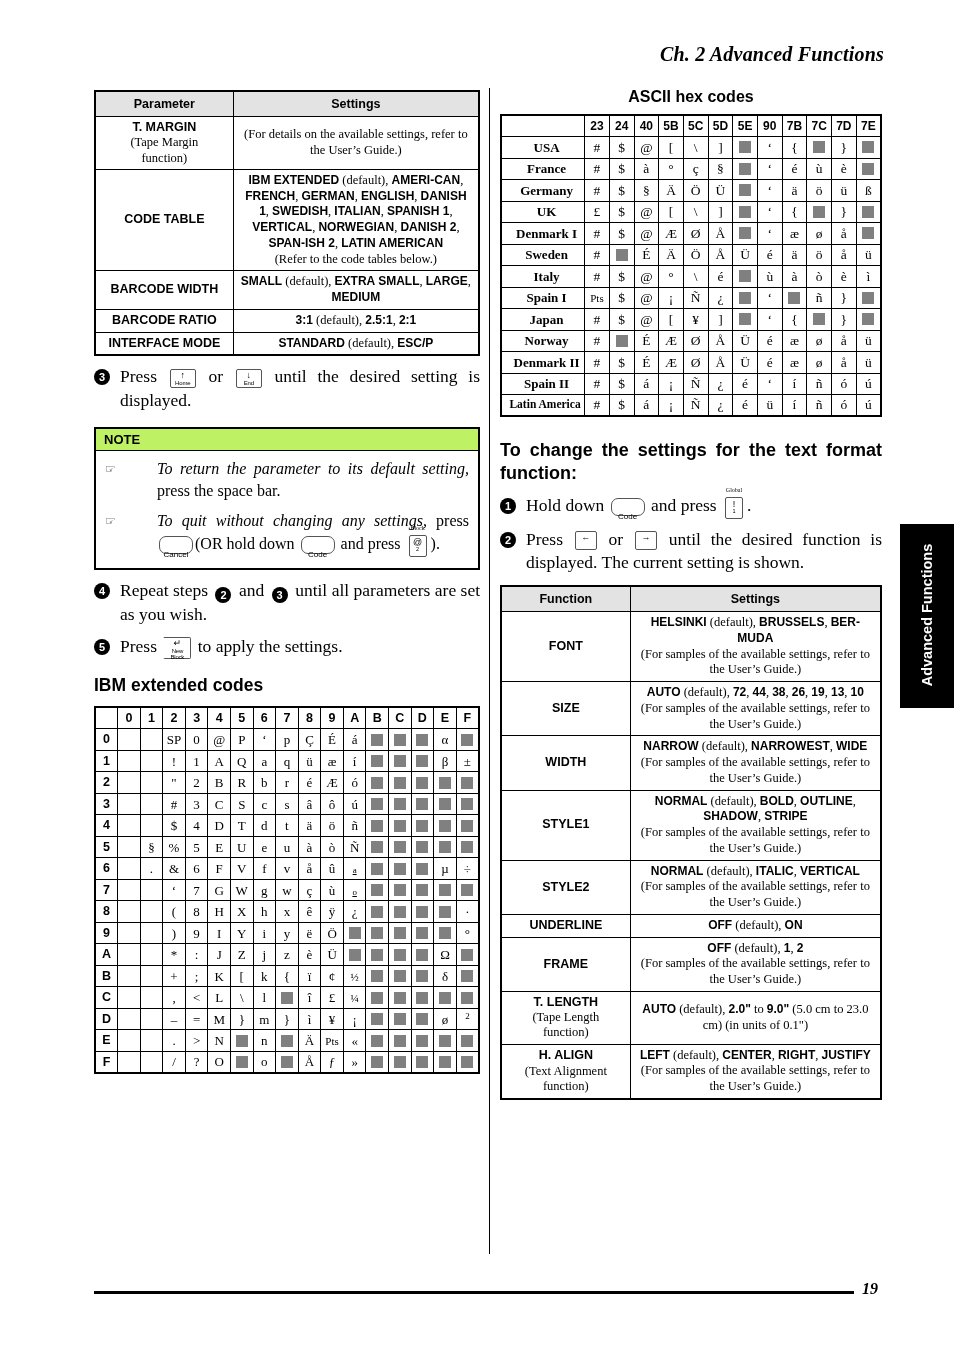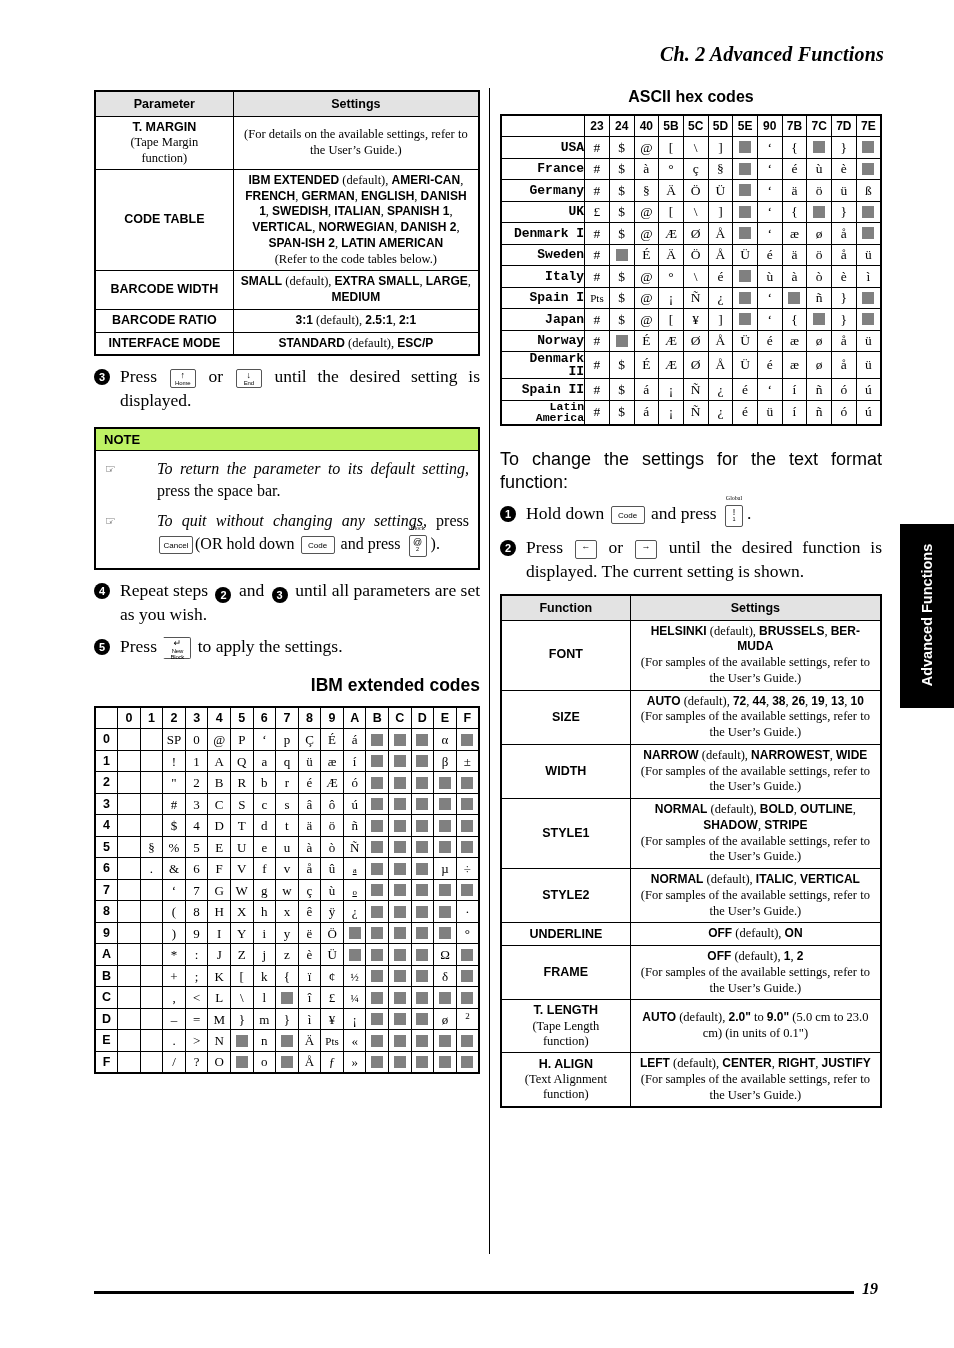--- a/index.html
+++ b/index.html
@@ -114,21 +114,21 @@
     font-family:"Liberation Sans", sans-serif;
     line-height:1;
     padding:1px 3px;
     position:relative;
     margin:0 2px;
   }
   .key .kmain { display:block; font-size:9px; }
   .key .ksub  { display:block; font-size:5.5px; }
   .key-home { width:26px; height:19px; }
   .key-label { display:block; font-size:6px; letter-spacing:-.2px; }
-  .key-word { min-width:34px; height:18px; font-size:8px; padding-top:5px; }
+  .key-word { min-width:34px; height:18px; font-size:8px; padding-top:14px;border-radius:7px; }
   .key-arrow { width:22px; height:19px; }
   .key-above {
     position:absolute; top:-9px; left:0; right:0;
     font-size:6px; text-align:center; color:#000;
   }
   .keywrap { display:inline-block; position:relative; vertical-align:middle; margin:0 2px; }
 
   
   .notebox {
     border:2px solid #000;
@@ -152,28 +152,28 @@
     flex:1 1 auto;
     font-family:"Liberation Serif", serif;
     font-size:16px; line-height:1.42;
     text-align:justify;
     margin-left:32px;
   }
   .note-text i { font-style:italic; }
 
   
   .subhead {
-    text-align:right;
+    text-align:left;
     font-family:"Liberation Sans", sans-serif;
     font-weight:bold; font-size:17.5px;
     margin:16px 0 10px 0;
   }
   .subhead-right {
     font-family:"Liberation Sans", sans-serif;
-    font-weight:normal; font-size:18px;
+    font-weight:bold; font-size:18px;
     line-height:1.3;
     margin:0 0 8px 0;
     text-align:justify;
   }
   .ascii-title {
     text-align:center;
     font-family:"Liberation Sans", sans-serif;
     font-weight:bold; font-size:16px;
     margin:0 0 8px 0;
   }
@@ -228,22 +228,22 @@
     text-align:center; vertical-align:middle;
     font-family:"Liberation Serif", serif;
     font-size:13.5px;
     padding:0; line-height:1;
   }
   table.ascii thead th {
     font-family:"Liberation Sans", sans-serif;
     font-weight:bold; font-size:12px;
   }
   table.ascii td.lang {
-    text-align:right; padding-left:7px;
-    font-family:Liberation Mono, monospace;
+    text-align:center; padding-left:7px;
+    font-family:Liberation Serif, serif;
     font-weight:bold; font-size:13px;
   }
   table.ascii td.lang.small { font-size:11.5px; padding-left:4px; }
   table.ascii td.blk::after {
     content:"";
     display:block; width:12px; height:12px;
     background:#808080; margin:0 auto;
   }
   .pts { font-size:11px; }
 

